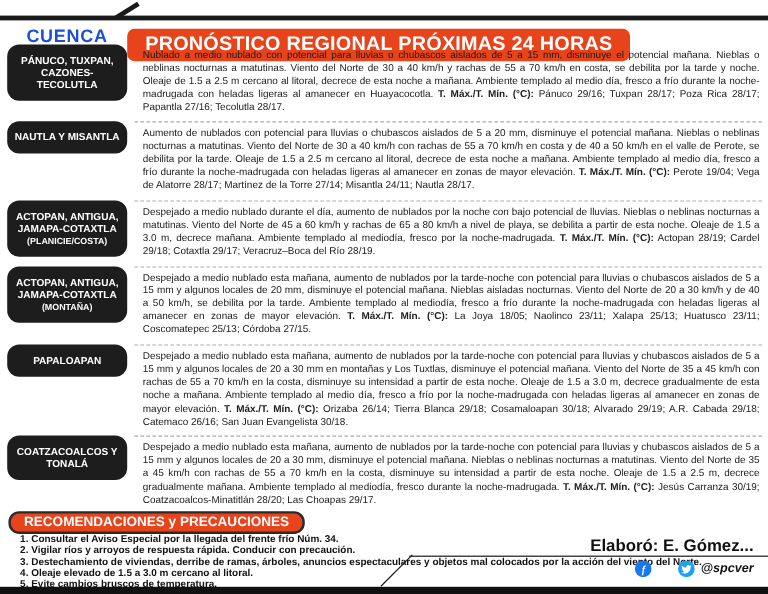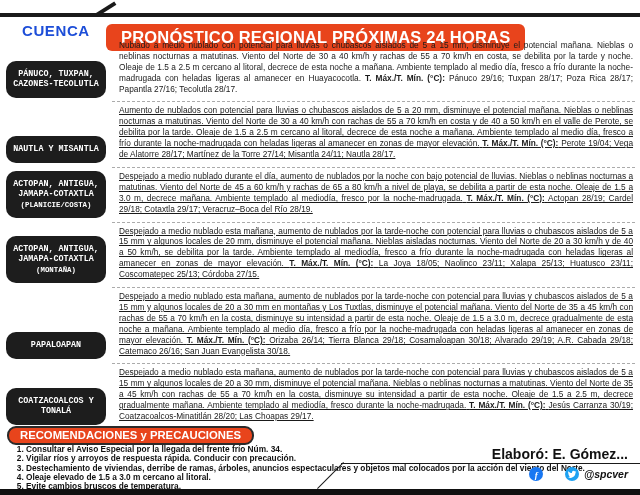--- a/index.html
+++ b/index.html
@@ -13,28 +13,28 @@
   .title-box{position:absolute;left:106px;top:4px;height:27px;padding:0 15px;
         border-radius:6px;display:flex;align-items:center;justify-content:center;}
   .title-box span{color:#fff;font-weight:bold;font-size:16.5px;letter-spacing:0.2px;white-space:nowrap;}
   .cuenca{position:absolute;left:22px;top:22px;font-size:15px;font-weight:bold;color:#1d4ed8;
         letter-spacing:0.6px;}
 
   
   .main{position:absolute;left:6px;right:5px;top:37px;height:388px;
         display:flex;flex-direction:column;justify-content:space-between;}
   .row{display:flex;align-items:stretch;}
-  .box-cell{width:106px;flex:0 0 106px;display:flex;align-items:flex-end;justify-content:center;
-        padding-right:6px;box-sizing:border-box;font-family:Liberation Mono, monospace;}
+  .box-cell{width:106px;flex:0 0 106px;display:flex;align-items:flex-start;justify-content:center;
+        padding-right:6px;box-sizing:border-box;}
   .region-box{background:#1d1d1d;color:#fff;border-radius:10px;width:100px;box-sizing:border-box;
         padding:8px 3px;text-align:center;font-weight:bold;font-size:8.4px;line-height:10px;}
   .region-box .sub{display:block;font-size:7.4px;margin-top:1px;}
   .text-cell{flex:1;padding:3px 2px 3px 7px;font-size:8.3px;line-height:10.9px;color:#1a1a1a;
         text-align:justify;}
-  .row + .row .text-cell{border-top:1px dashed #ababab;text-decoration:underline;}
+  .row + .row .text-cell{border-top:1px dashed #ababab;}
   .temps-label{font-weight:bold;}
 
   
   .reco{position:absolute;left:0;right:0;bottom:6px;height:64px;}
   .reco-badge{position:absolute;left:7px;top:1px;border:2px solid #2a2a2a;border-radius:9px;
         padding:1px 11px 2px 11px;color:#fff;font-weight:bold;font-size:11.3px;white-space:nowrap;}
   .reco-list{position:absolute;left:10px;top:20px;right:8px;margin:0;padding:0 0 0 16px;
         font-size:8.3px;font-weight:bold;line-height:9.3px;color:#111;}
   .reco-list li{margin:0;padding:0;}
   .credit{position:absolute;right:12px;top:21px;font-weight:bold;font-size:14px;color:#111;}

